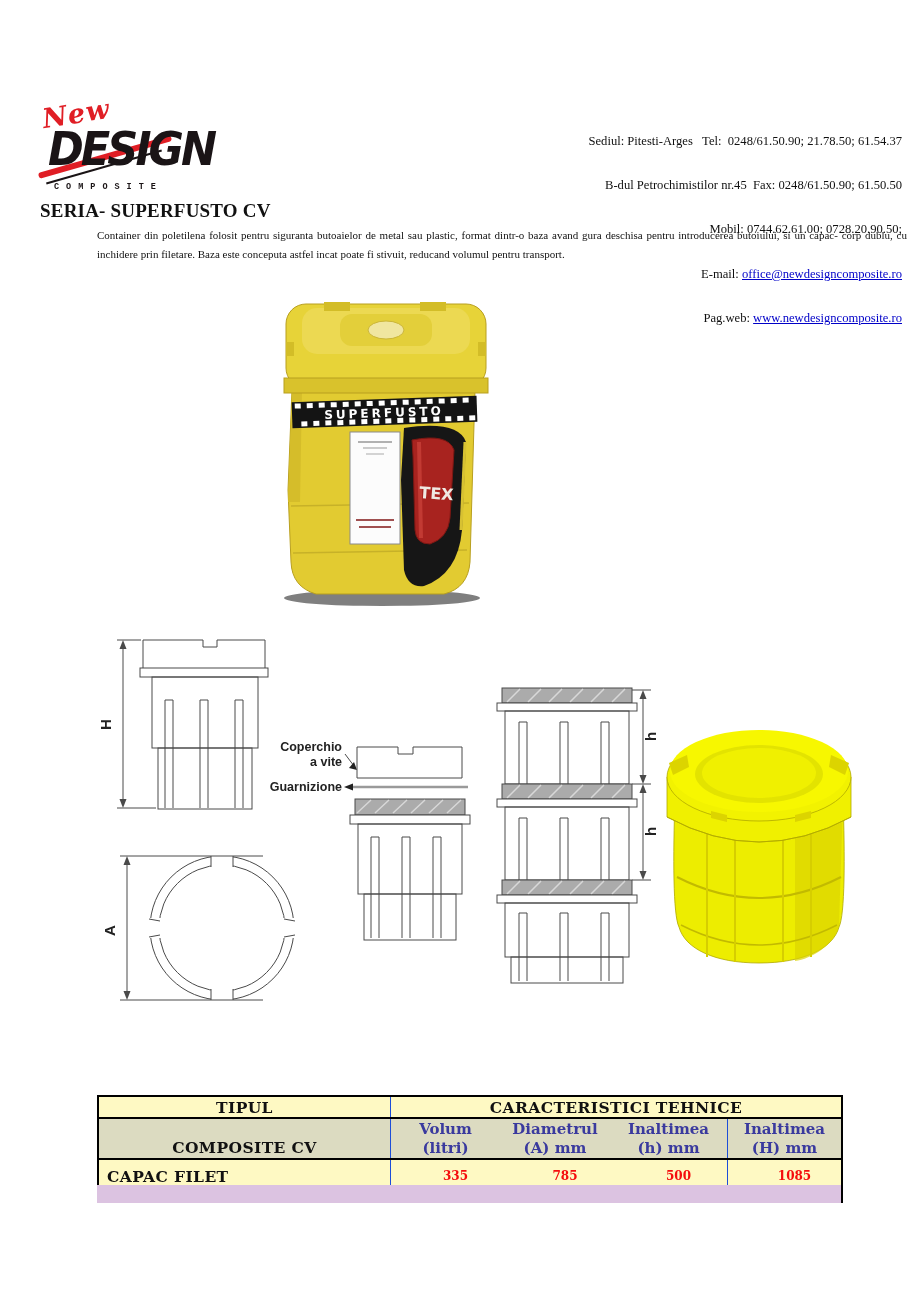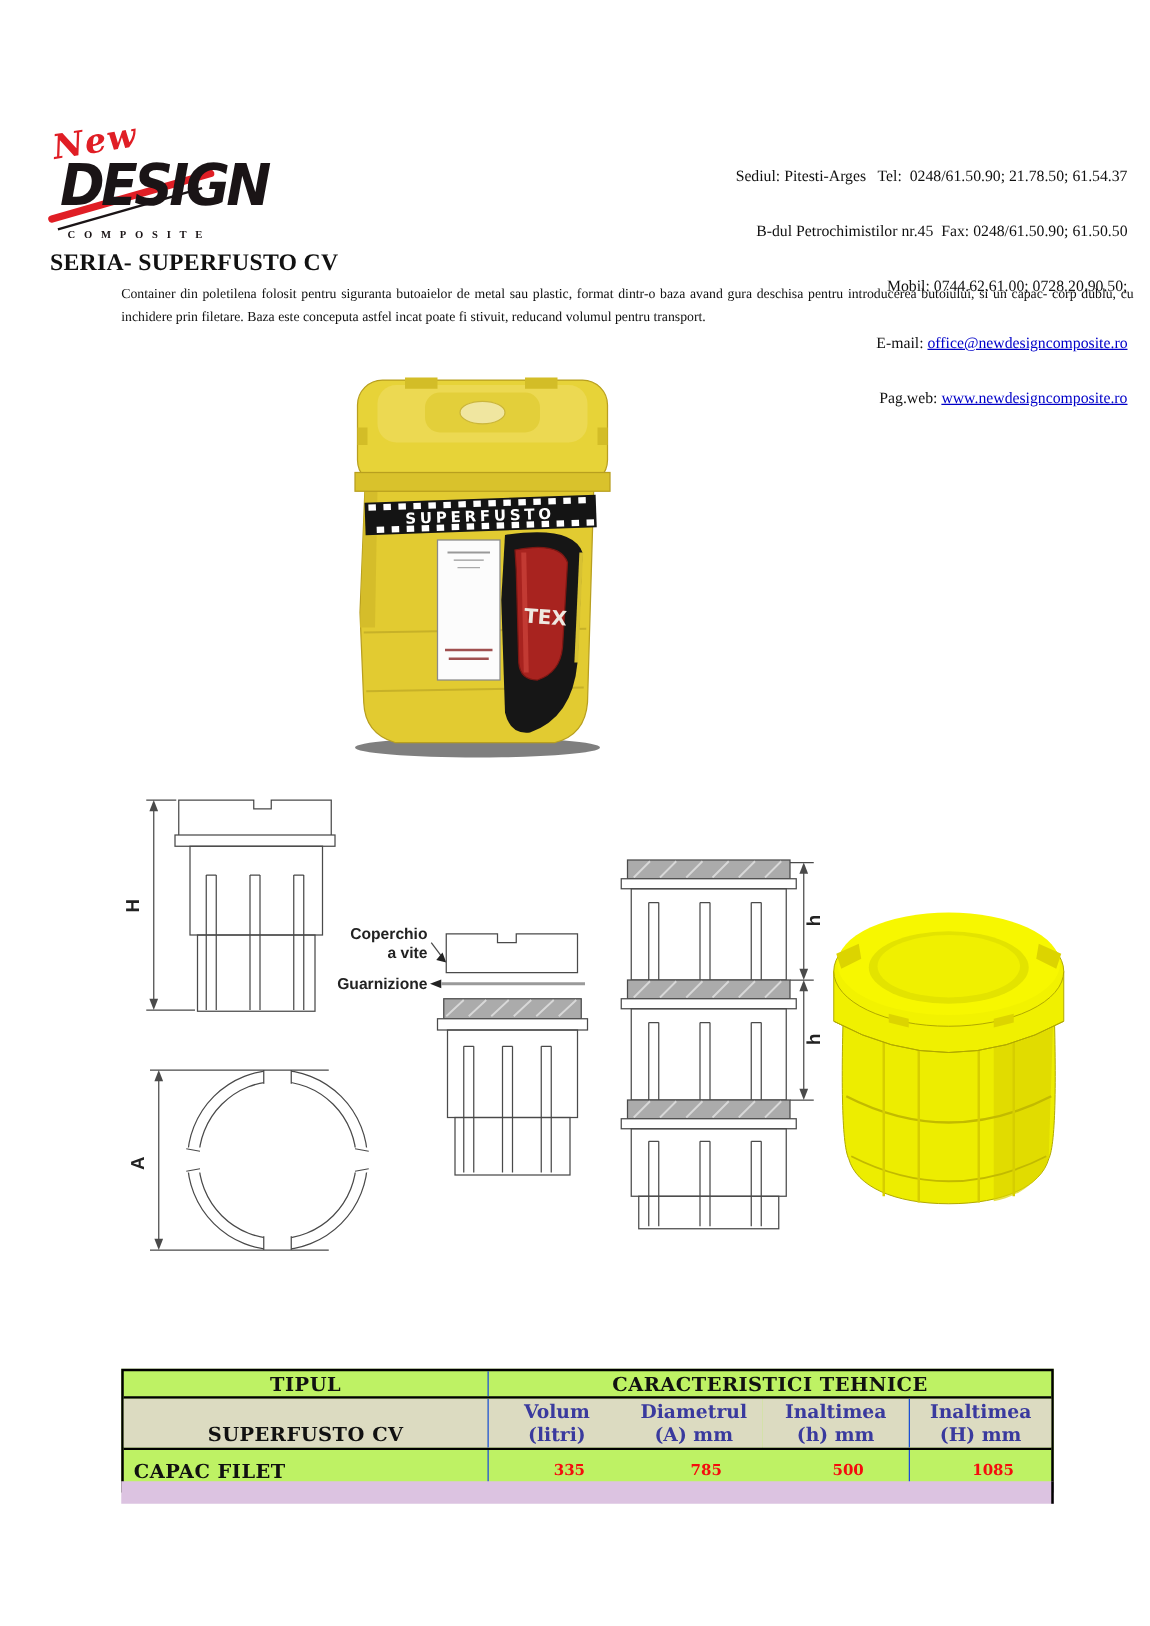--- a/index.html
+++ b/index.html
@@ -11,42 +11,42 @@
   .logo-new{position:absolute;left:4px;top:2px;font-family:"DejaVu Serif",serif;
             font-style:italic;font-weight:bold;font-size:27px;color:#e01e25;
             transform:rotate(-9deg);letter-spacing:1px;}
   .logo-swoosh{position:absolute;left:-2px;top:58px;width:138px;height:6px;background:#e01e25;
                transform:rotate(-16deg);border-radius:3px;}
   .logo-swoosh2{position:absolute;left:6px;top:70px;width:120px;height:2px;background:#1a1416;
                transform:rotate(-16deg);}
   .logo-design{position:absolute;left:10px;top:26px;font-family:"DejaVu Sans",sans-serif;
                font-weight:900;font-style:italic;font-size:44px;color:#1a1416;
                letter-spacing:-3px;transform:scale(.98,1.05);transform-origin:left top;}
-  .logo-composite{position:absolute;left:16px;top:86px;font-family:Liberation Serif, serif;
+  .logo-composite{position:absolute;left:16px;top:86px;font-family:Liberation Mono, monospace;
                font-size:8.5px;color:#1a1416;letter-spacing:7px;font-weight:bold;}
 
   
   .contact{position:absolute;right:18px;top:104px;text-align:right;font-size:12.6px;
            line-height:14.8px;white-space:pre;color:#101010;}
   .contact a{color:#0000c8;text-decoration:underline;}
 
   
   .title{position:absolute;left:40px;top:200px;font-size:19px;font-weight:bold;letter-spacing:.2px;}
   .para{position:absolute;left:97px;top:226px;width:810px;font-size:11px;line-height:19.2px;
         text-align:justify;}
 
   
   .photo{position:absolute;left:262px;top:290px;}
   .drawings{position:absolute;left:95px;top:627px;}
   .draw-label{font-family:"Liberation Sans",sans-serif;font-size:12.5px;font-weight:600;fill:#222;}
   .dim-label{font-family:"Liberation Sans",sans-serif;font-size:15px;font-weight:bold;fill:#222;}
 
   
   .spec-table{position:absolute;left:97px;top:1095px;width:746px;border:2px solid #000;
-              box-sizing:border-box;font-family:"DejaVu Serif",serif;background:#bef264;}
+              box-sizing:border-box;font-family:"DejaVu Serif",serif;background:#fef9c3;}
   .tr{display:grid;box-sizing:border-box;}
   .tr.r1{grid-template-columns:291px 1fr;height:22px;border-bottom:2px solid #000;}
   .tr.r2{grid-template-columns:291px 110px 110px 117px 1fr;height:41px;border-bottom:2px solid #000;}
   .tr.r3{grid-template-columns:291px 110px 110px 117px 1fr;height:32px;}
   .td{box-sizing:border-box;display:flex;align-items:center;justify-content:center;}
   .bl{border-left:1px solid #1d4ed8;}
   .th1{font-weight:bold;font-size:15.5px;letter-spacing:.4px;}
   .beige{background:#dcdbc1;}
   .group{font-weight:bold;font-size:15.5px;align-items:flex-end;padding-bottom:1px;letter-spacing:.4px;}
   .hdr{flex-direction:column;color:#3a3a9e;font-weight:bold;font-size:15px;line-height:18.5px;}
@@ -220,21 +220,21 @@
       <polygon points="700,188 716,184 716,191 700,195" fill="#dcd400"></polygon>
     </g>
   </svg>
 
   <div class="spec-table">
     <div class="tr r1">
       <div class="td th1">TIPUL</div>
       <div class="td th1 bl">CARACTERISTICI TEHNICE</div>
     </div>
     <div class="tr r2">
-      <div class="td beige group">SUPERFUSTO CV</div>
+      <div class="td beige group">COMPOSITE CV</div>
       <div class="td beige hdr bl">
         <span>Volum</span>
         <span>(litri)</span>
       </div>
       <div class="td beige hdr">
         <span>Diametrul</span>
         <span>(A) mm</span>
       </div>
       <div class="td beige hdr">
         <span>Inaltimea</span>

